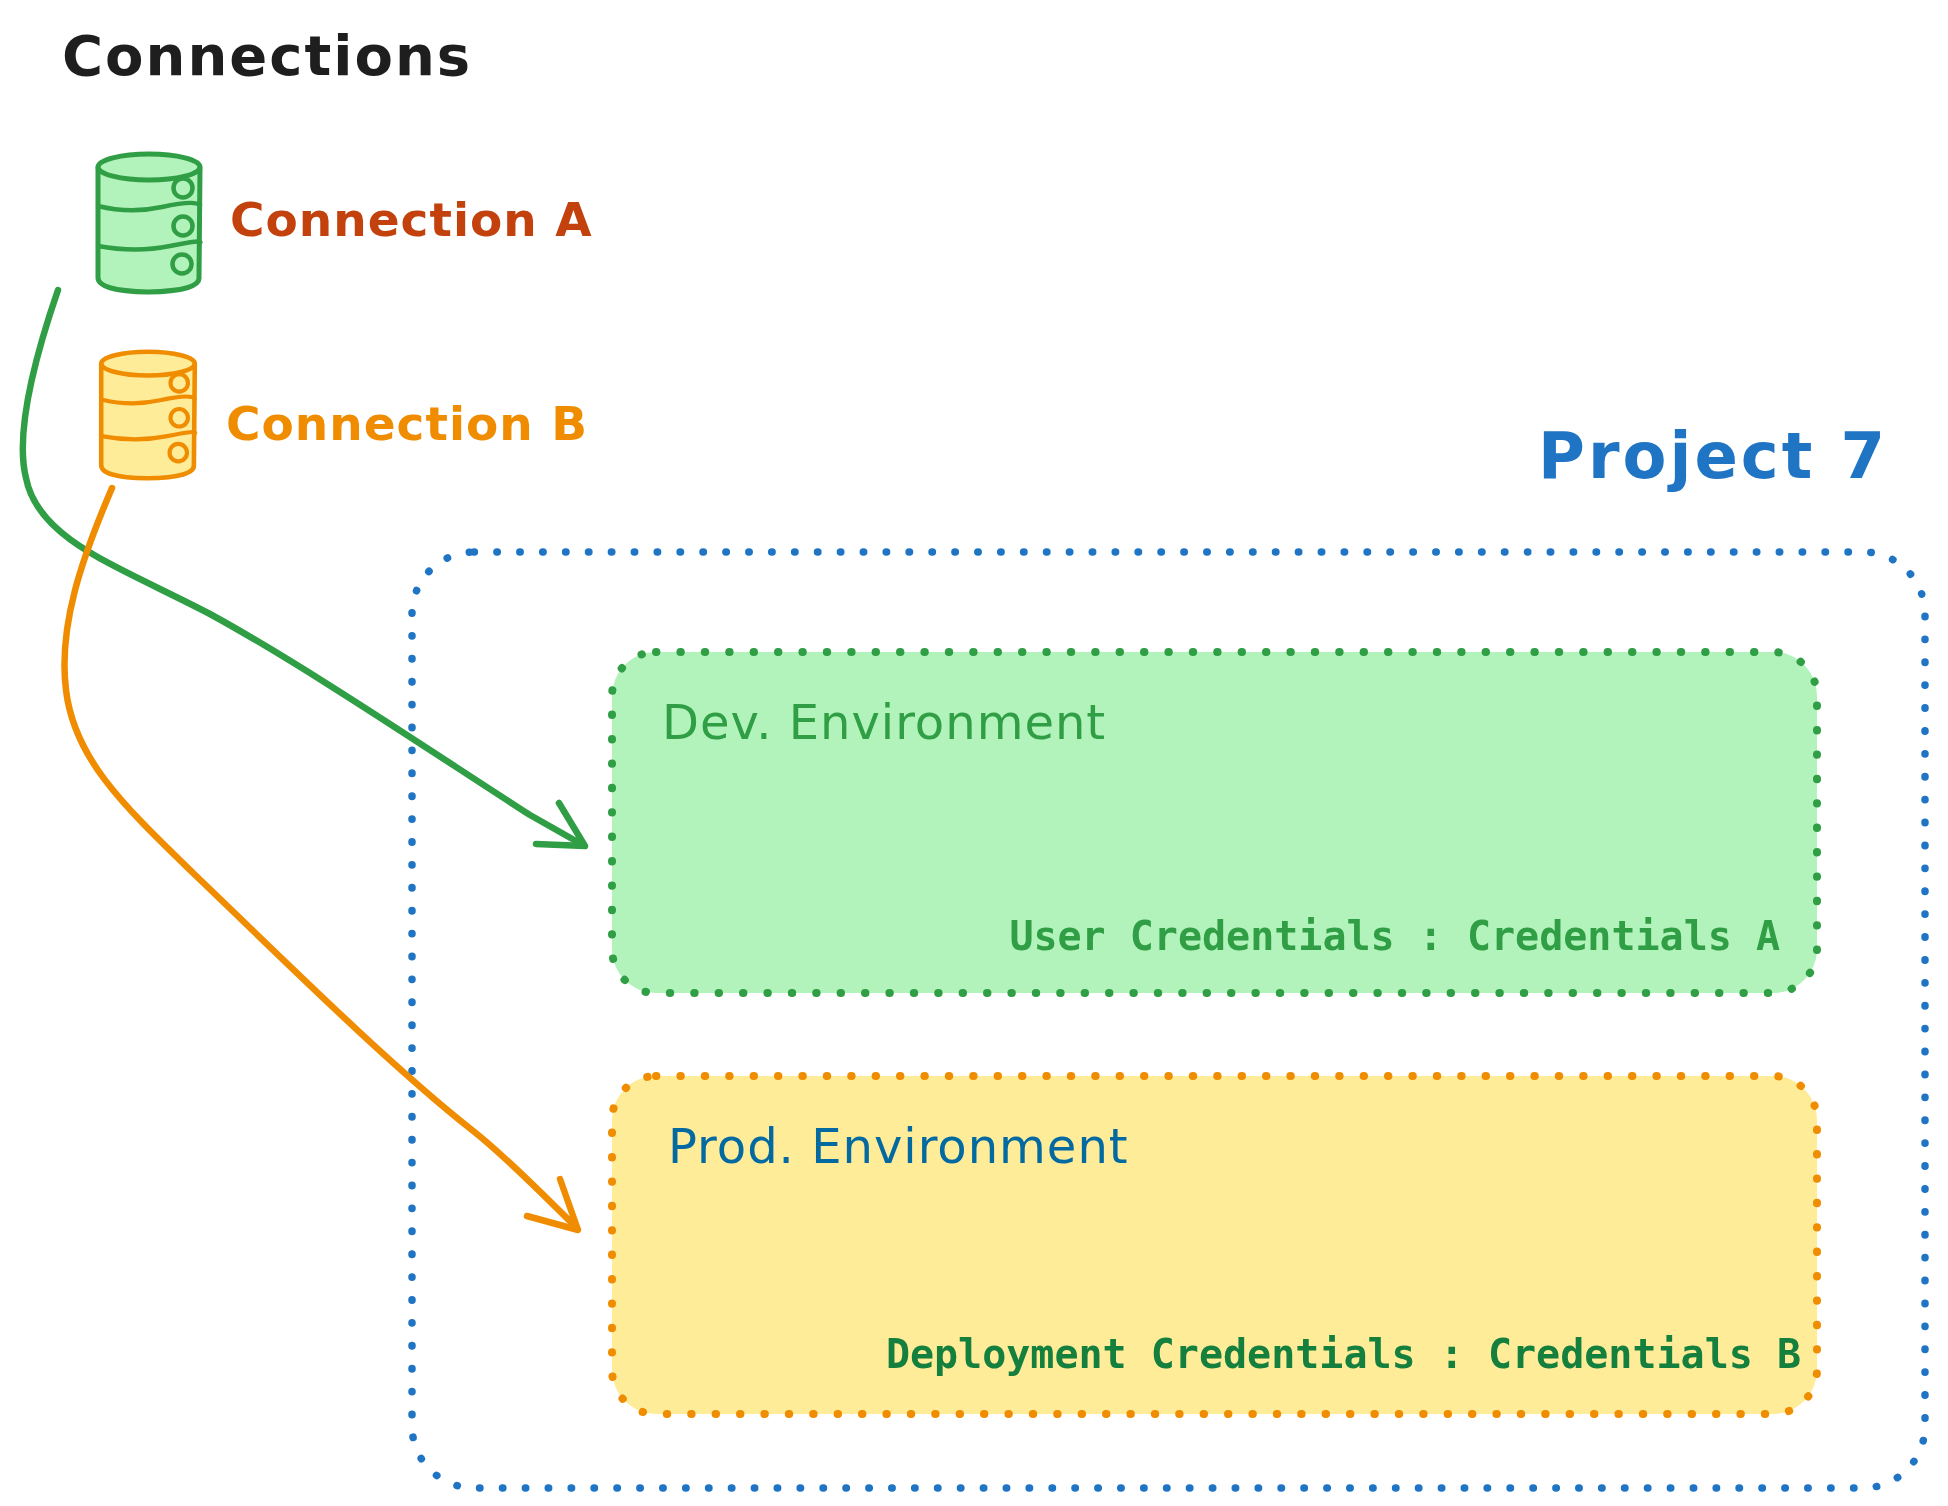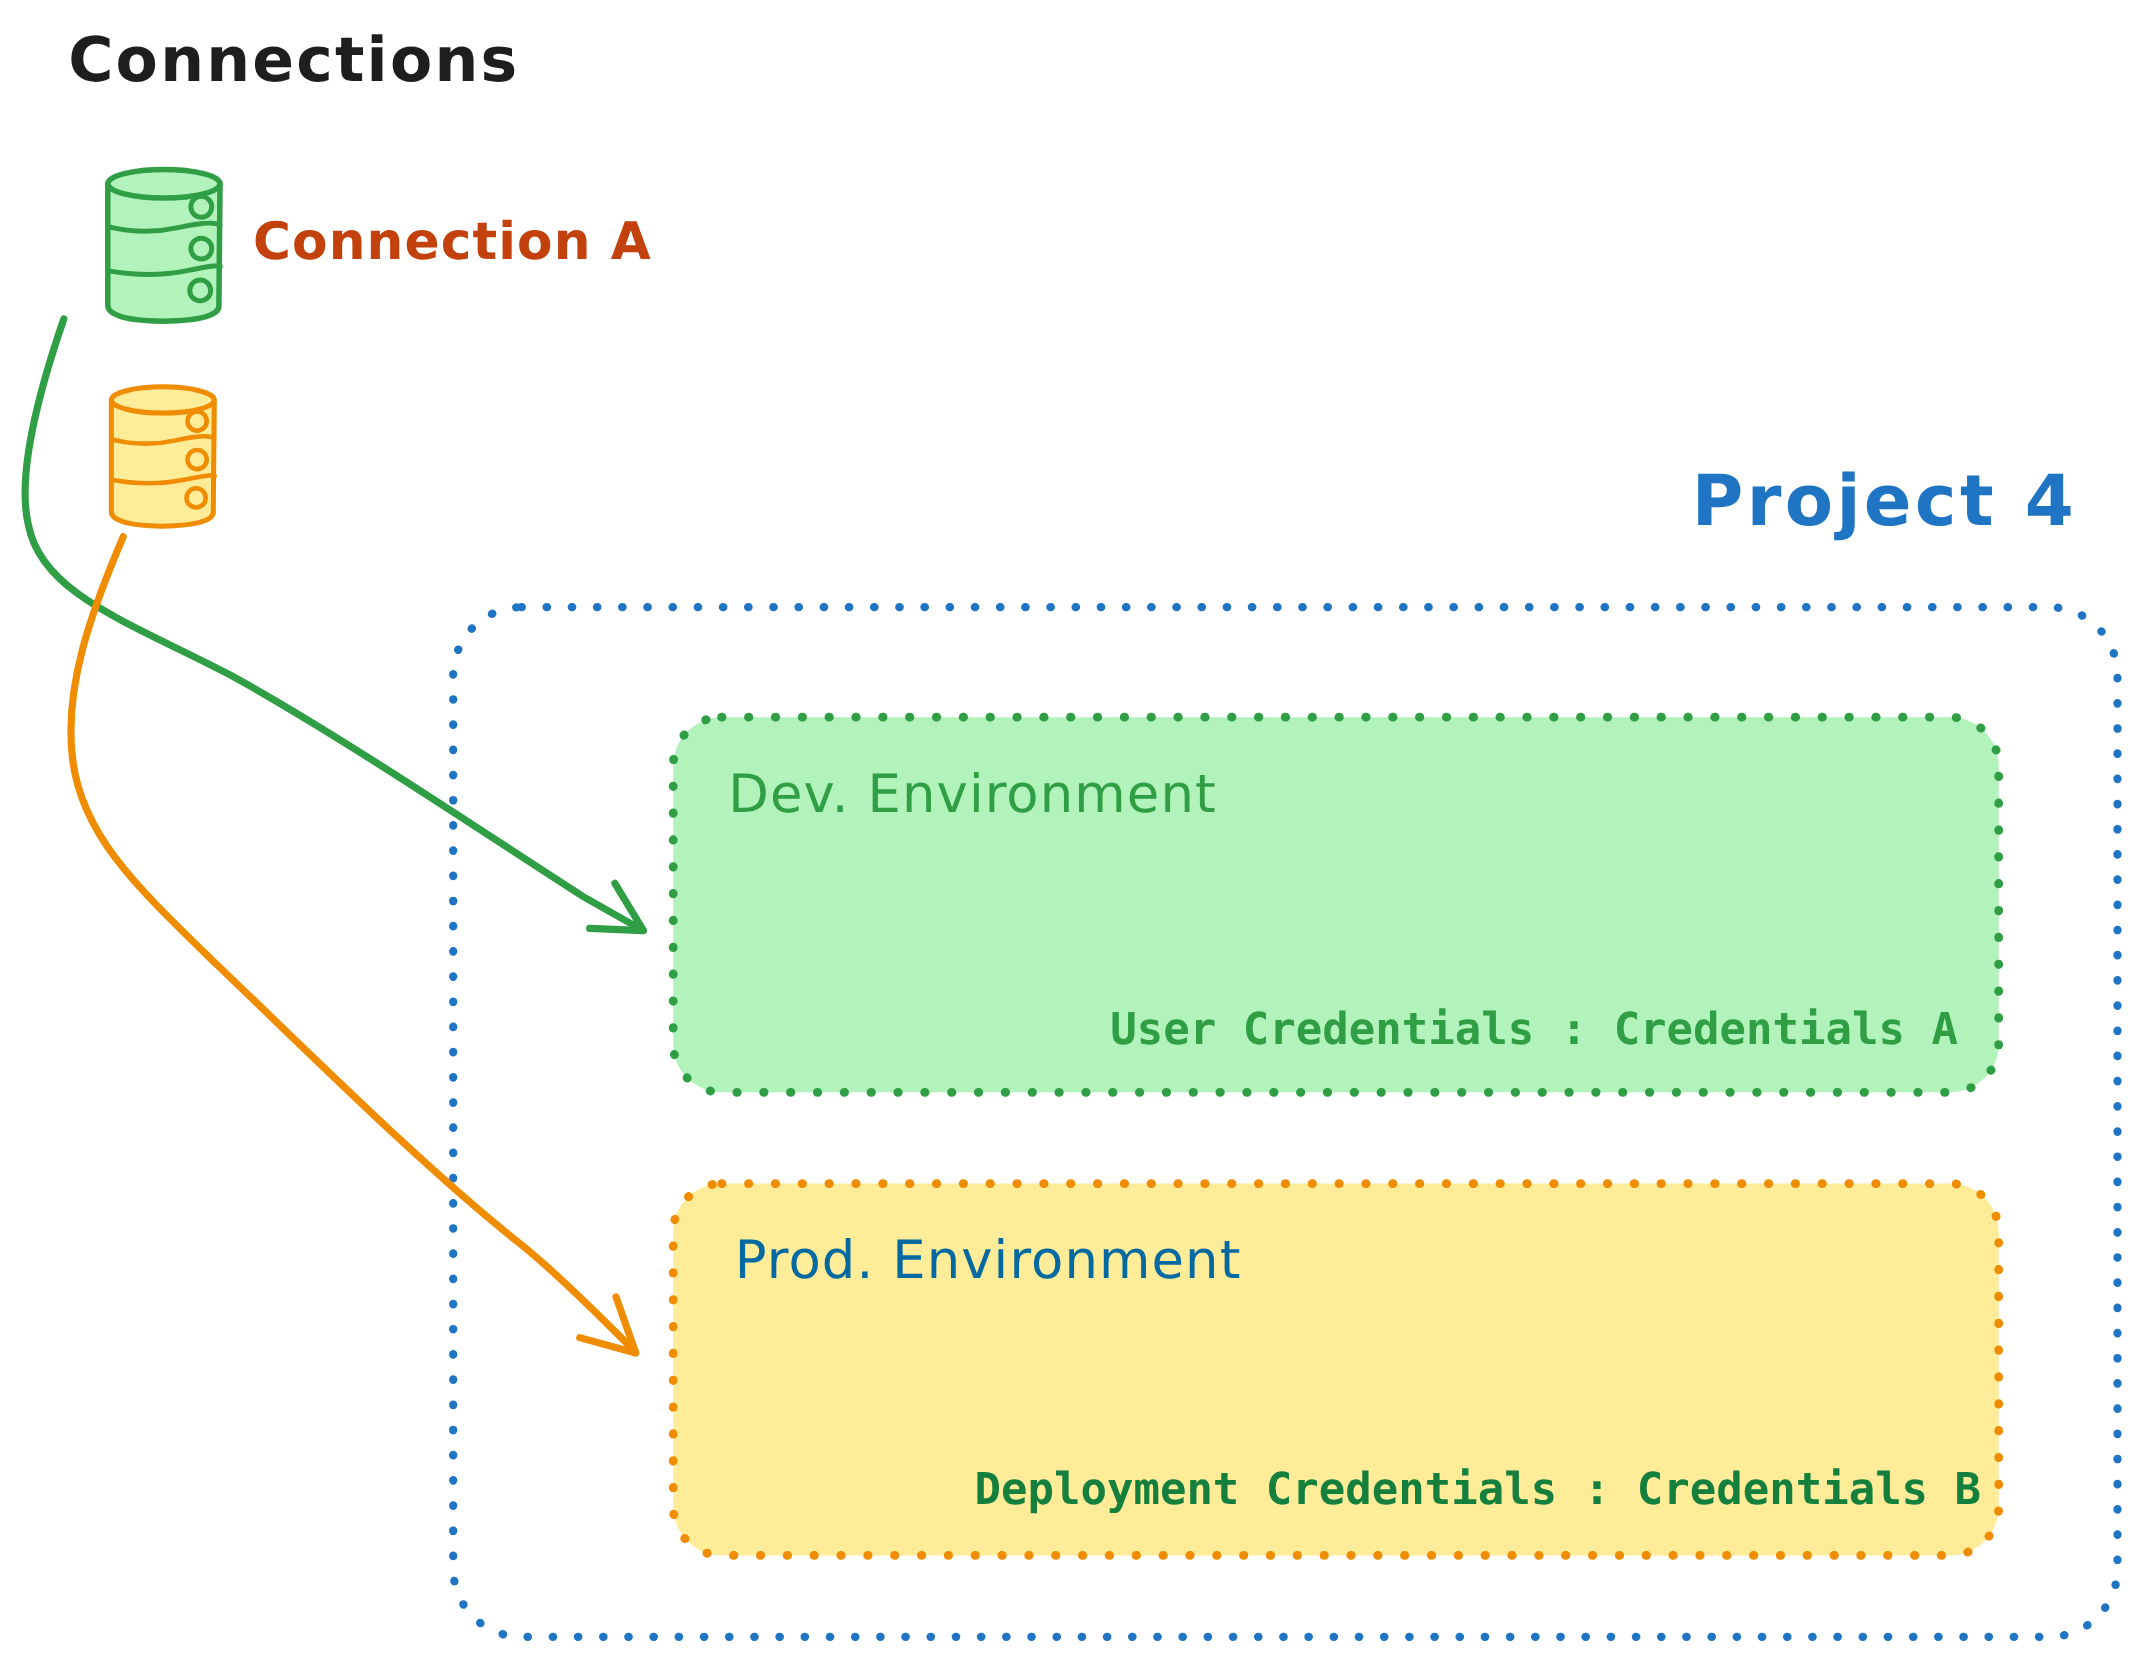--- a/index.html
+++ b/index.html
@@ -86,22 +86,23 @@
   <svg class="db-icon orange" width="112" height="134" viewBox="0 0 118 146">
     <path d="M8,18 Q6,5 59,4 Q111,5 110,18 L109,127 Q111,141 58,142 Q7,141 8,127 Z" fill="#ffec99" stroke="none"></path>
     <path d="M8,18 L8,127 Q7,141 58,142 Q111,141 109,127 L110,18" fill="none" stroke="#f08c00" stroke-width="5" stroke-linecap="round"></path>
     <ellipse cx="59" cy="17" rx="51" ry="13" fill="none" stroke="#f08c00" stroke-width="5"></ellipse>
     <path d="M8,56 Q40,64 72,57 T110,55" fill="none" stroke="#f08c00" stroke-width="4.5" stroke-linecap="round"></path>
     <path d="M8,96 Q46,103 80,96 T110,93" fill="none" stroke="#f08c00" stroke-width="4.5" stroke-linecap="round"></path>
     <circle cx="93" cy="38" r="9.5" fill="none" stroke="#f08c00" stroke-width="4.5"></circle>
     <circle cx="93" cy="76" r="9.5" fill="none" stroke="#f08c00" stroke-width="4.5"></circle>
     <circle cx="92" cy="114" r="9.5" fill="none" stroke="#f08c00" stroke-width="4.5"></circle>
   </svg>
+  <div class="txt conn-label orange">Connection B</div>
 
-  <div class="txt project-title">Project 4</div>
+  <div class="txt project-title">Project 7</div>
 
   <div class="txt env-title dev">Dev. Environment</div>
   <div class="txt cred-line dev">User Credentials : Credentials A</div>
 
   <div class="txt env-title prod">Prod. Environment</div>
   <div class="txt cred-line prod">Deployment Credentials : Credentials B</div>
 
 </div>
 
 </body></html>

